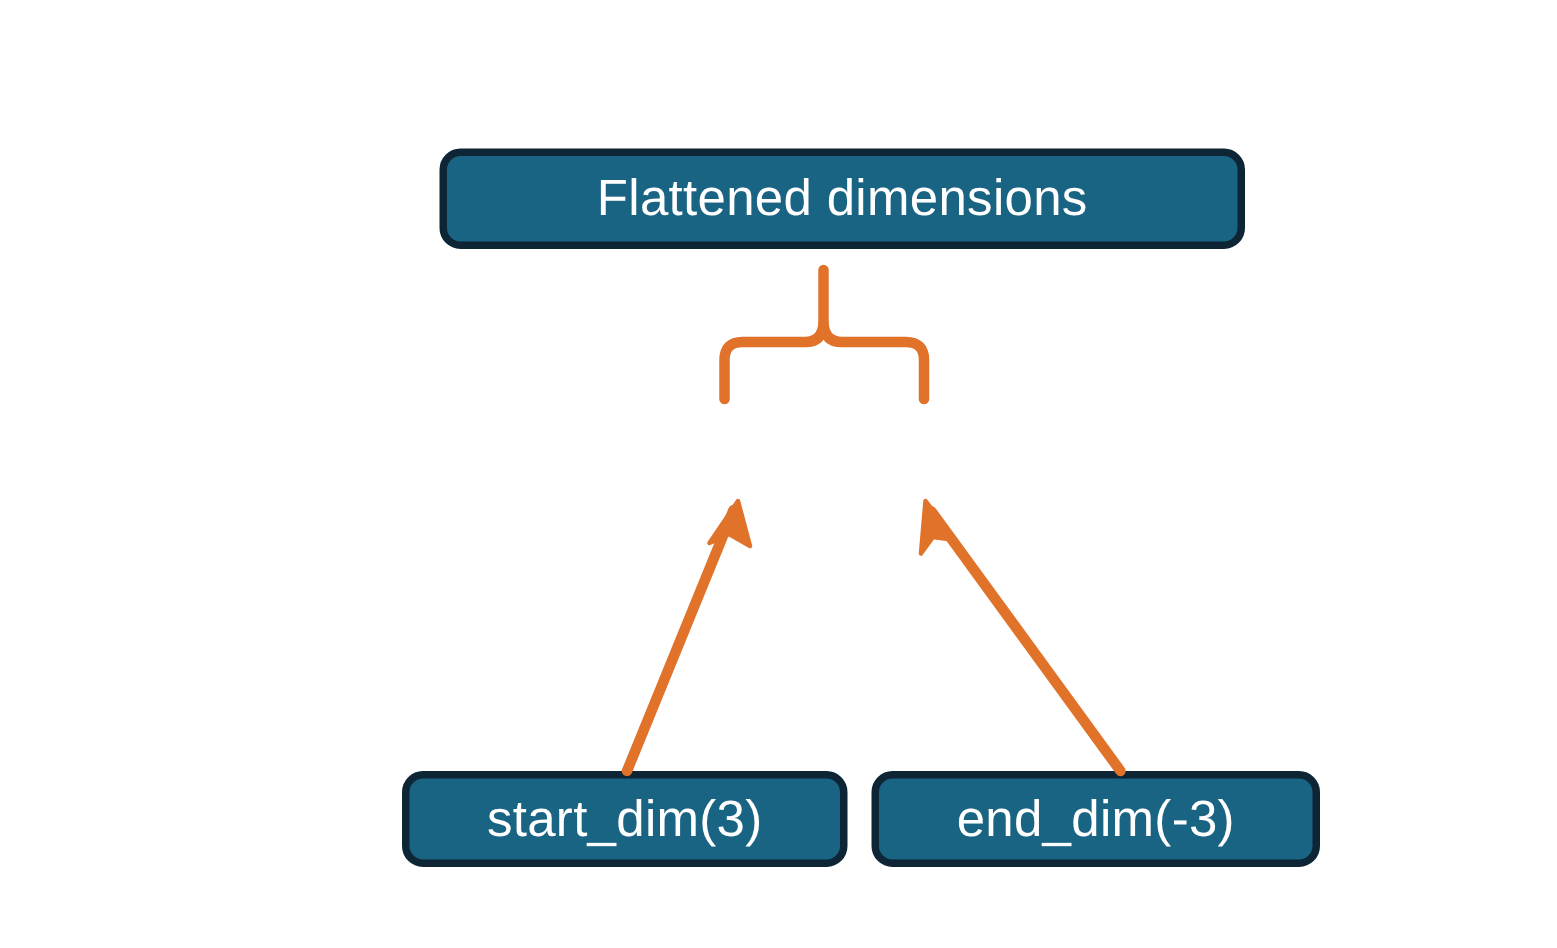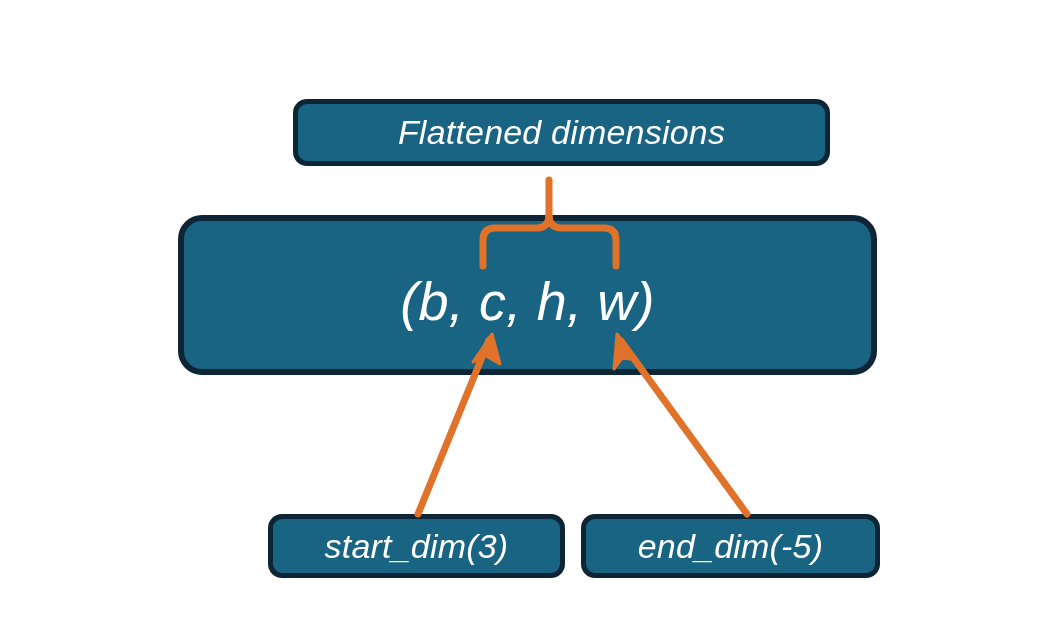--- a/index.html
+++ b/index.html
@@ -9,21 +9,20 @@
   }
   body {
     font-family: "Liberation Sans", sans-serif;
   }
   #canvas {
     position: relative;
     width: 1038px;
     height: 632px;
     background: #ffffff;
     overflow: hidden;
-    font-style: italic;
   }
   .node {
     position: absolute;
     box-sizing: border-box;
     background: #196383;
     border: 5px solid #0d2535;
     border-radius: 16px;
     color: #ffffff;
     display: flex;
     align-items: center;
@@ -80,30 +79,27 @@
 </style>
 </head>
 <body>
 
 <div id="canvas">
 
   <div class="node" id="node-flattened">
     <span class="box-label">Flattened dimensions</span>
   </div>
 
-  <div class="node" id="node-shape">
-    <span class="shape-label">(b, c, h, w)</span>
-  </div>
 
   <div class="node" id="node-start">
     <span class="box-label">start_dim(3)</span>
   </div>
 
   <div class="node" id="node-end">
-    <span class="box-label">end_dim(-5)</span>
+    <span class="box-label">end_dim(-3)</span>
   </div>
 
   <svg id="overlay" viewBox="0 0 1038 632" width="1038" height="632">
 
     <path d="M 483 266
              L 483 240
              Q 483 228 495 228
              L 537 228
              Q 548 228 549 216
              Q 550 228 561 228

